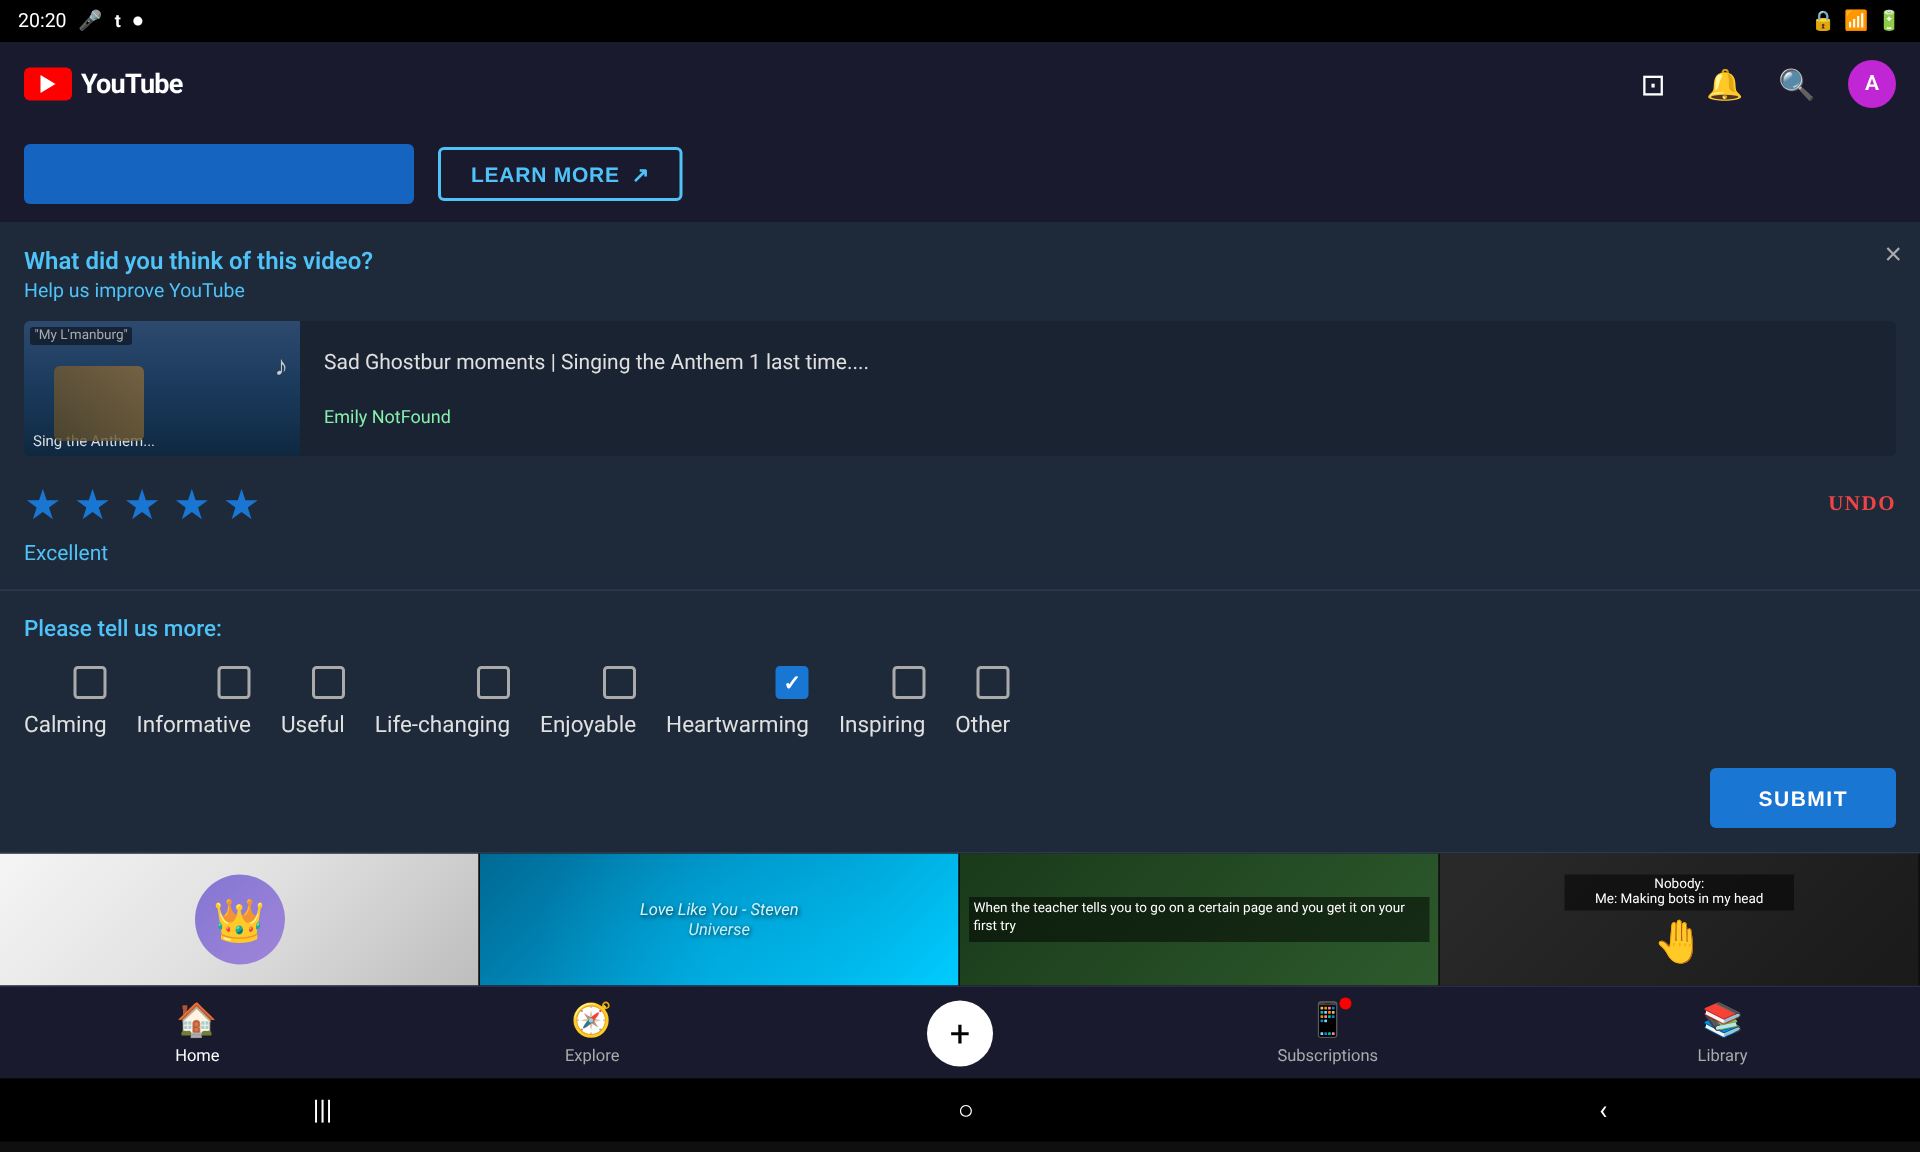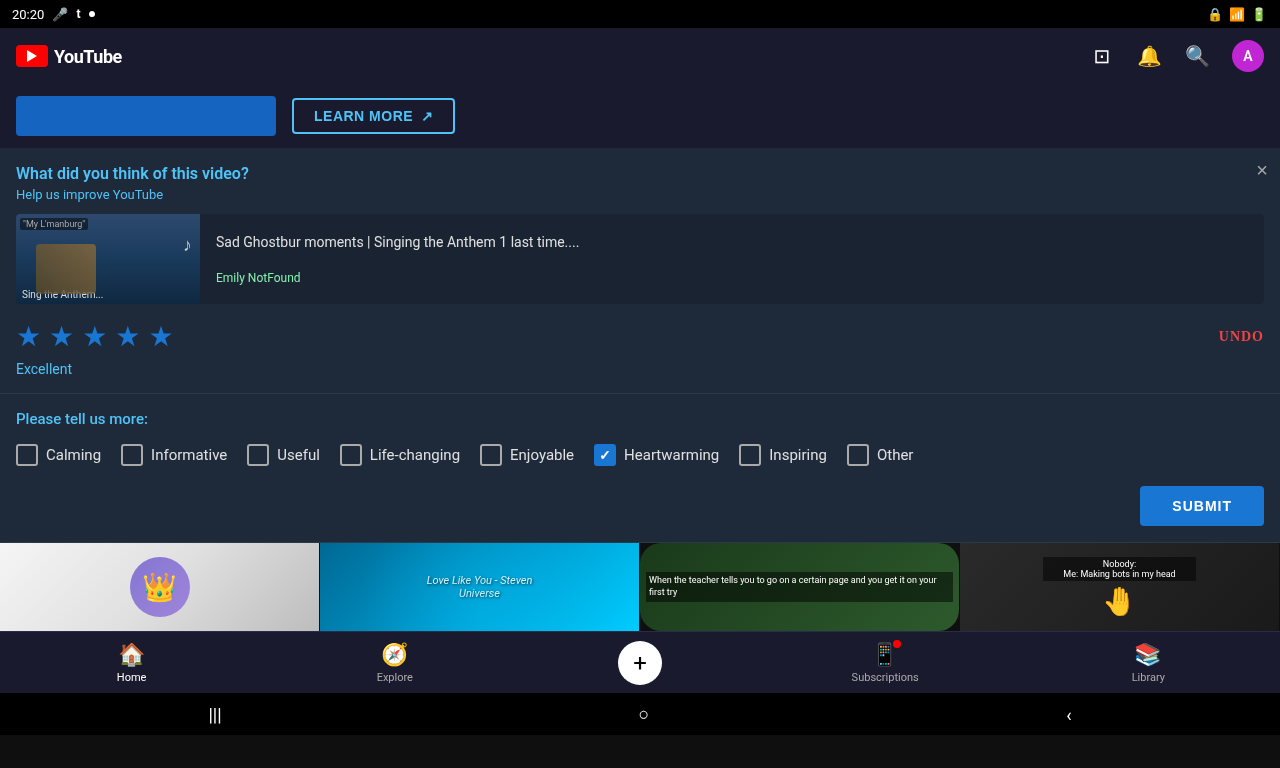--- a/index.html
+++ b/index.html
@@ -230,23 +230,24 @@
     }
     .checkboxes-row {
       display: flex;
       flex-wrap: wrap;
       gap: 12px 20px;
       align-items: center;
       margin-bottom: 20px;
     }
     .checkbox-item {
       display: flex;
-      align-items: center;
+      align-items: flex-end;
       gap: 8px;
       cursor: pointer;
+      flex-direction: column;
     }
     .checkbox-box {
       width: 22px;
       height: 22px;
       border: 2px solid #aaa;
       border-radius: 3px;
       display: flex;
       align-items: center;
       justify-content: center;
       background: transparent;
@@ -500,21 +501,21 @@
   <div class="thumb-item thumb-1">
     <div style="position:absolute;inset:0;display:flex;align-items:center;justify-content:center;">
       <div style="width:60px;height:60px;background:linear-gradient(135deg,#6a5acd,#9370db);border-radius:50%;opacity:0.8;"></div>
       <div style="position:absolute;font-size:28px;color:#f5c518;">👑</div>
     </div>
   </div>
   <div class="thumb-item thumb-2">
     <div class="thumb-title">Love Like You - Steven Universe</div>
     <div style="position:absolute;inset:0;background:radial-gradient(circle at 50% 80%, rgba(0,200,255,0.3), transparent 70%);"></div>
   </div>
-  <div class="thumb-item" style="background:linear-gradient(135deg,#1a3a1a,#2d5a2d);border-radius:21px;">
+  <div class="thumb-item" style="background:linear-gradient(135deg,#1a3a1a,#2d5a2d);">
     <div style="position:absolute;inset:0;display:flex;align-items:center;padding:6px;">
       <div style="font-size:9px;color:#fff;line-height:1.3;background:rgba(0,0,0,0.5);padding:3px;">When the teacher tells you to go on a certain page and you get it on your first try</div>
     </div>
   </div>
   <div class="thumb-item" style="background:linear-gradient(135deg,#2a2a2a,#1a1a1a);">
     <div style="position:absolute;inset:0;display:flex;flex-direction:column;align-items:center;justify-content:center;gap:4px;">
       <div style="font-size:9px;color:#fff;text-align:center;padding:2px 20px;background:rgba(0,0,0,0.5);">Nobody:<br>Me: Making bots in my head</div>
       <div style="font-size:28px;">🤚</div>
     </div>
   </div>

